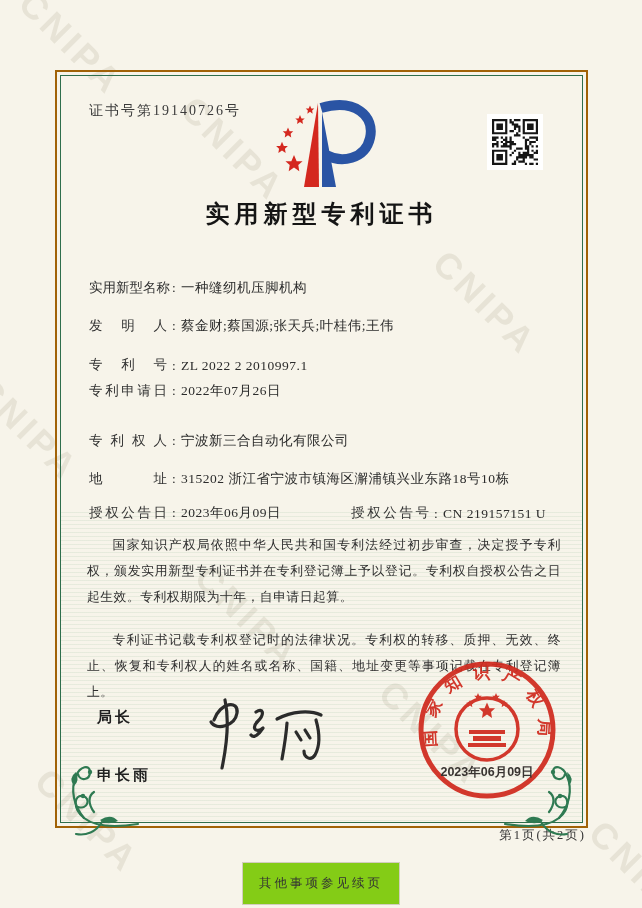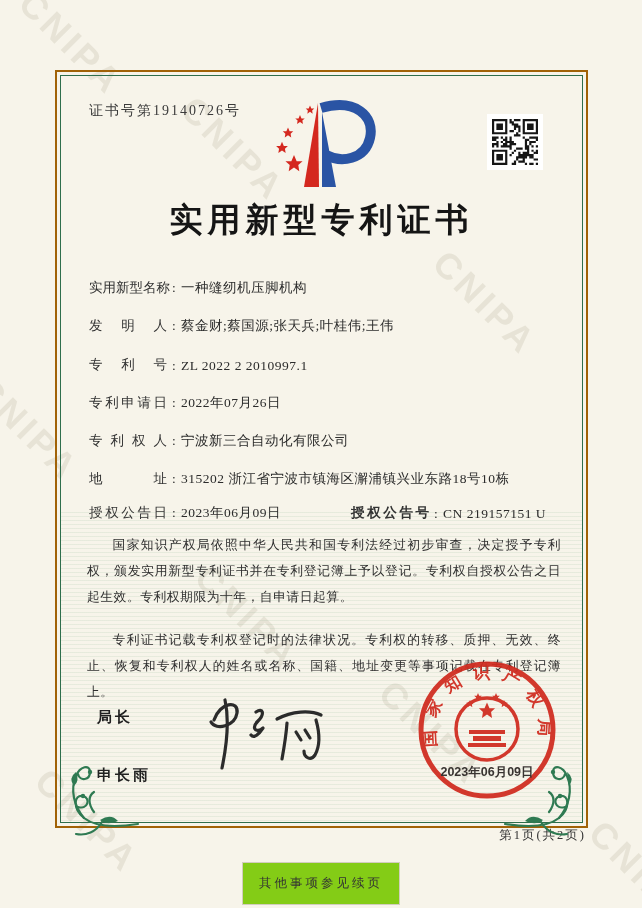--- a/index.html
+++ b/index.html
@@ -33,32 +33,32 @@
   }
   .cert-number{
     position:absolute; left:32px; top:30px;
     font-size:14px; letter-spacing:2px; color:#3a3a3a;
   }
   .logo{ position:absolute; left:50%; top:28px; transform:translateX(-50%); }
   .qr{ position:absolute; left:430px; top:42px; width:56px; height:56px;
        background:#fff; padding:5px; box-sizing:border-box; }
   .title{
     position:absolute; left:0; top:126px; width:100%;
-    text-align:center; font-size:33px; font-weight:bold;
+    text-align:center; font-size:24px; font-weight:bold;
     letter-spacing:5px; color:#151515;
   }
   .row{ position:absolute; left:32px; font-size:13.5px; color:#2b2b2b; white-space:nowrap; }
   .row .lab{
     display:inline-block; width:78px; vertical-align:bottom;
     text-align:justify; text-align-last:justify; color:#333;margin-top:14px;
   }
   .row .colon{ display:inline-block; width:14px; text-align:center; }
   .row .val{ letter-spacing:0.5px; }
   .pair2{ position:absolute; left:262px; top:0; white-space:nowrap; }
-  .pair2 .lab{ width:78px;font-weight:bold; }
+  .pair2 .lab{ width:78px; }
   .paras{
     position:absolute; left:30px; top:444px; width:474px;
     font-size:12.8px; line-height:2.05; color:#2e2e2e;
     text-align:justify; letter-spacing:0.5px;
   }
   .paras p{ margin:16px 0 2px 0; text-indent:2em; }
   .sig-role,.sig-name{
     position:absolute; left:40px;
     font-family:"Liberation Sans","DejaVu Sans",sans-serif;
     font-weight:600; font-size:15px; letter-spacing:3px; color:#222;
@@ -131,21 +131,21 @@
 
     <div class="row" style="top:193px">
       <span class="lab">实用新型名称</span><span class="colon">:</span><span class="val">一种缝纫机压脚机构</span>
     </div>
     <div class="row" style="top:231px">
       <span class="lab">发明人</span><span class="colon">:</span><span class="val">蔡金财;蔡国源;张天兵;叶桂伟;王伟</span>
     </div>
     <div class="row" style="top:270px">
       <span class="lab">专利号</span><span class="colon">:</span><span class="val">ZL 2022 2 2010997.1</span>
     </div>
-    <div class="row" style="top:308px">
+    <div class="row" style="top:296px">
       <span class="lab">专利申请日</span><span class="colon">:</span><span class="val">2022年07月26日</span>
     </div>
     <div class="row" style="top:346px">
       <span class="lab">专利权人</span><span class="colon">:</span><span class="val">宁波新三合自动化有限公司</span>
     </div>
     <div class="row" style="top:384px">
       <span class="lab">地址</span><span class="colon">:</span><span class="val">315202 浙江省宁波市镇海区澥浦镇兴业东路18号10栋</span>
     </div>
     <div class="row" style="top:418px">
       <span class="lab">授权公告日</span><span class="colon">:</span><span class="val">2023年06月09日</span>

